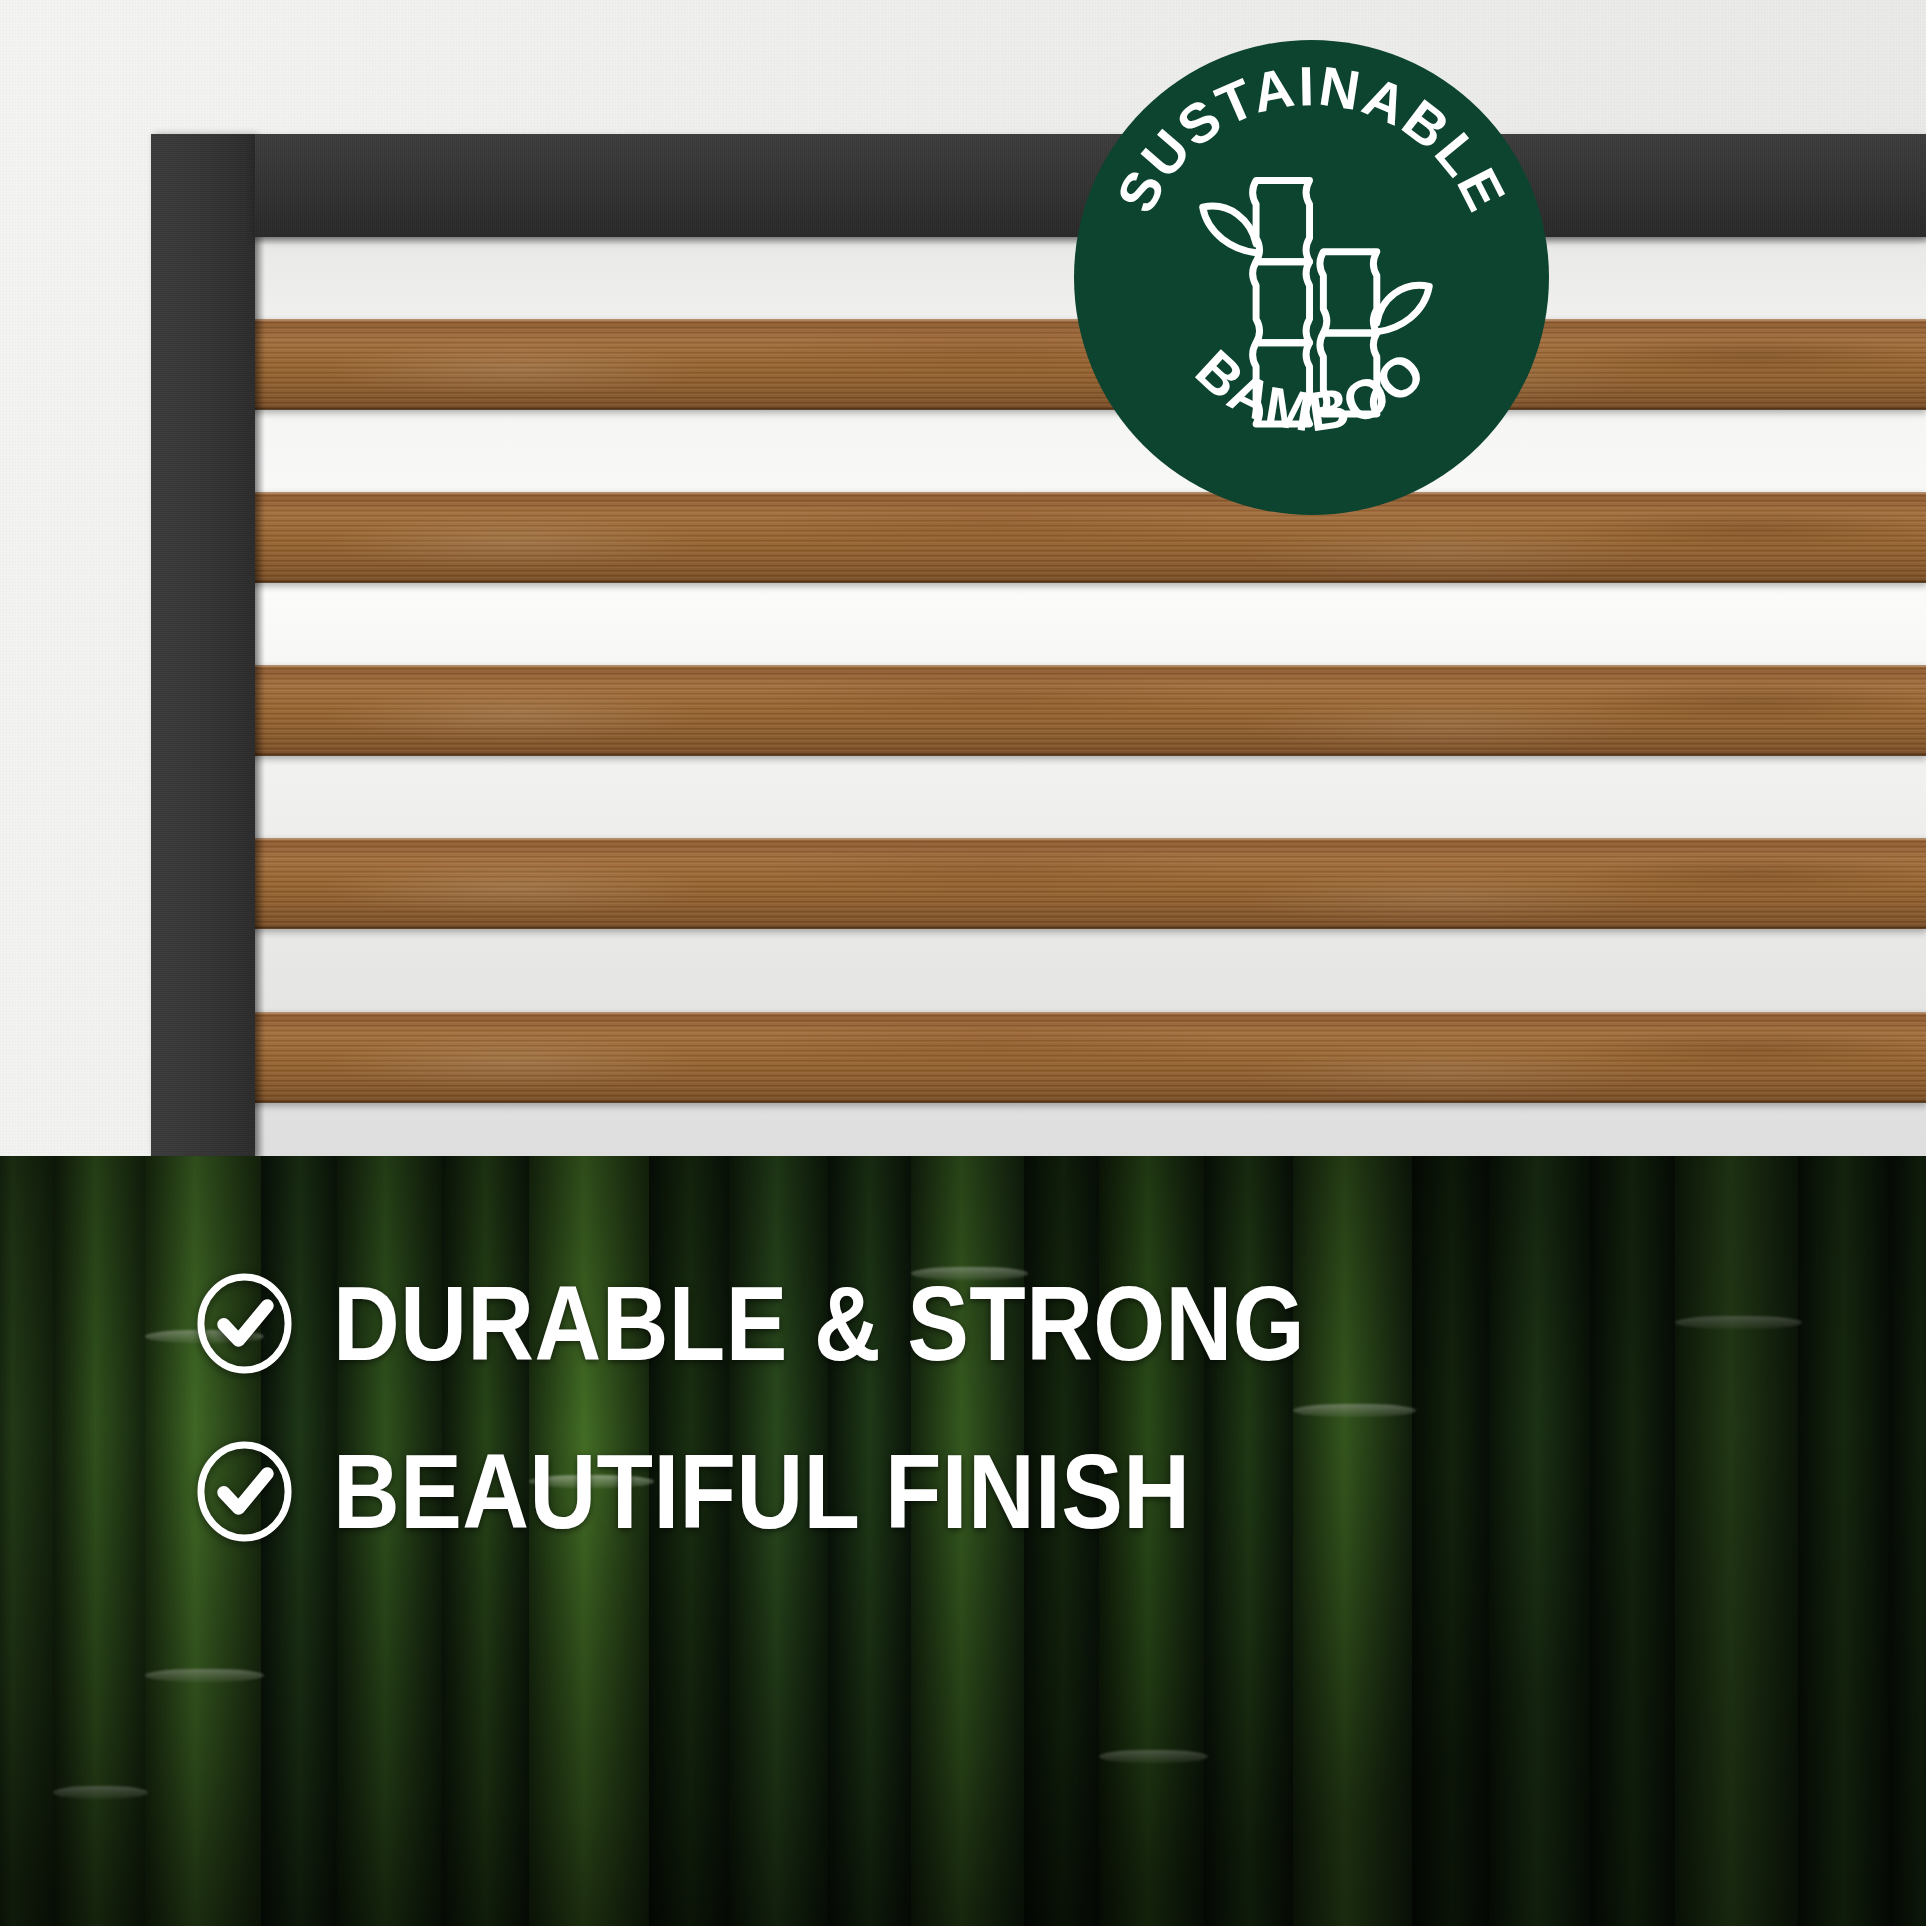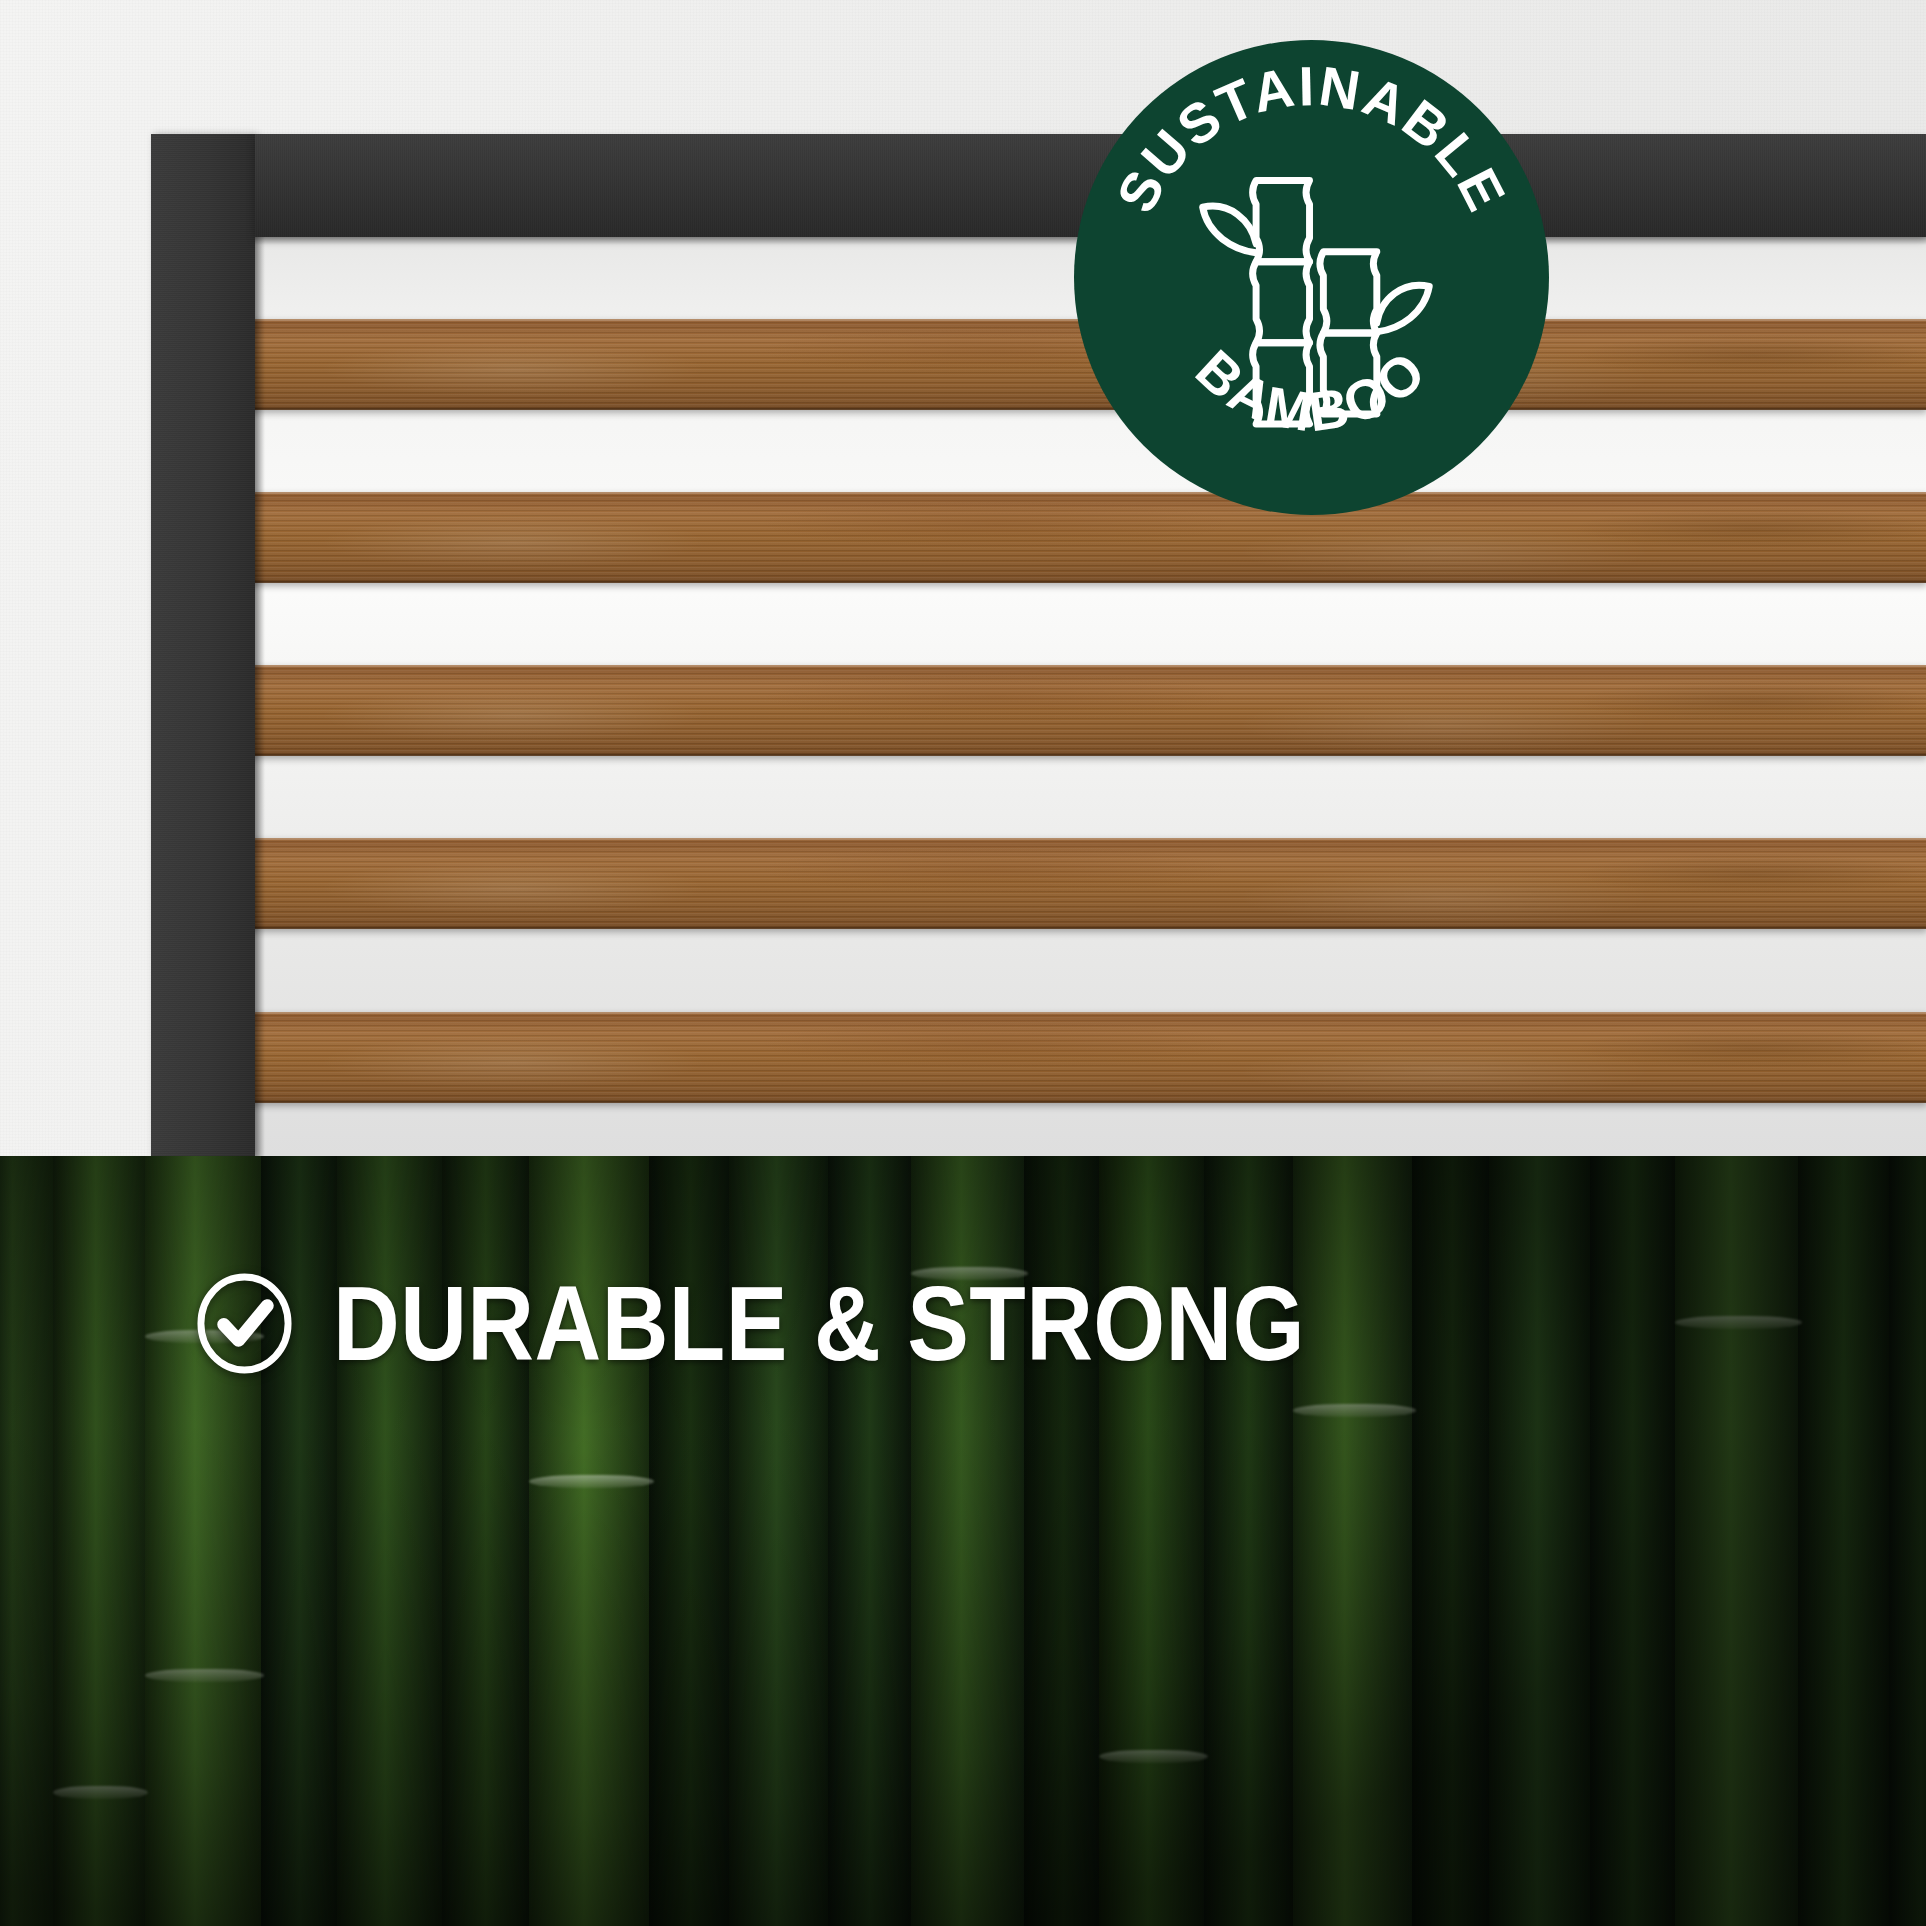--- a/index.html
+++ b/index.html
@@ -319,18 +319,27 @@
         <span class="check-icon">
           <svg viewBox="0 0 102 102" xmlns="http://www.w3.org/2000/svg">
             <ellipse cx="51" cy="51" rx="44" ry="47" fill="none" stroke="#ffffff" stroke-width="7"></ellipse>
             <path d="M30 52 L45 68 L74 33" fill="none" stroke="#ffffff" stroke-width="13" stroke-linecap="round" stroke-linejoin="round"></path>
           </svg>
         </span>
         <span class="benefit-text">DURABLE &amp; STRONG</span>
       </div>
 
 
+      <div class="benefit-row">
+        <span class="check-icon">
+          <svg viewBox="0 0 102 102" xmlns="http://www.w3.org/2000/svg">
+            <ellipse cx="51" cy="51" rx="44" ry="47" fill="none" stroke="#ffffff" stroke-width="7"></ellipse>
+            <path d="M30 52 L45 68 L74 33" fill="none" stroke="#ffffff" stroke-width="13" stroke-linecap="round" stroke-linejoin="round"></path>
+          </svg>
+        </span>
+        <span class="benefit-text">BEAUTIFUL FINISH</span>
+      </div>
 
     </div>
   </div>
 
 </div>
 
 
 </body></html>

